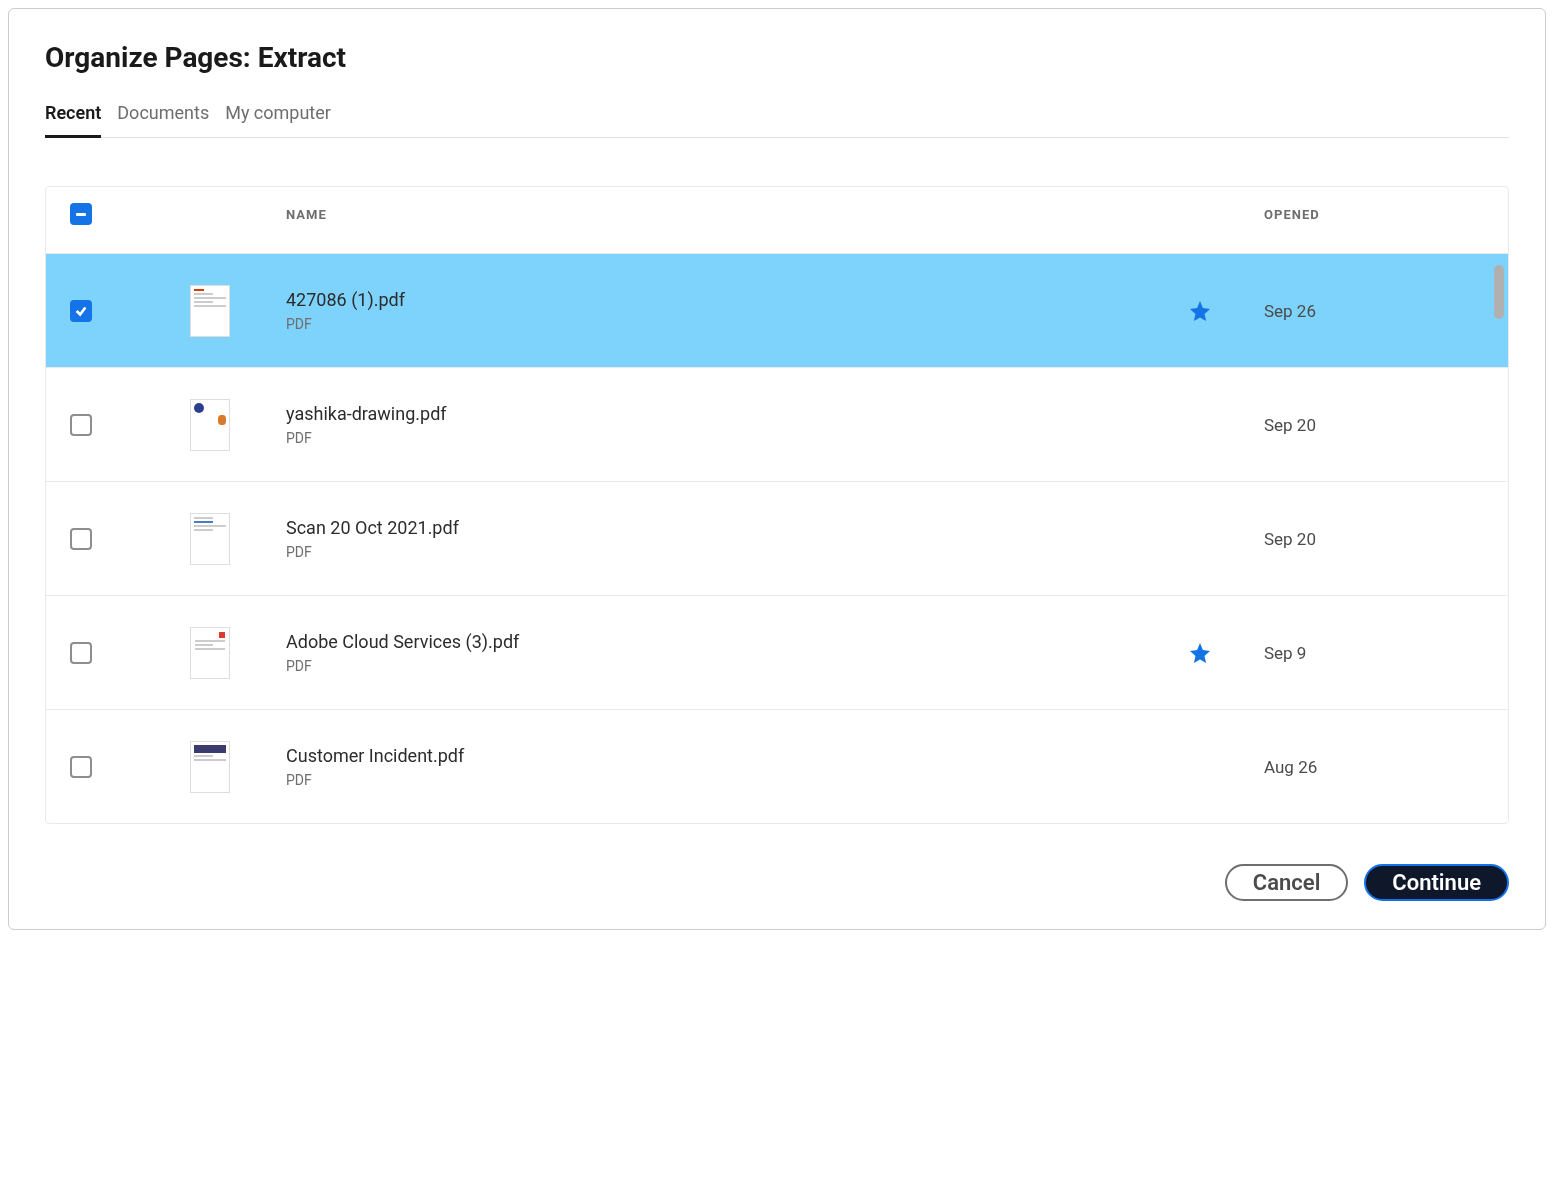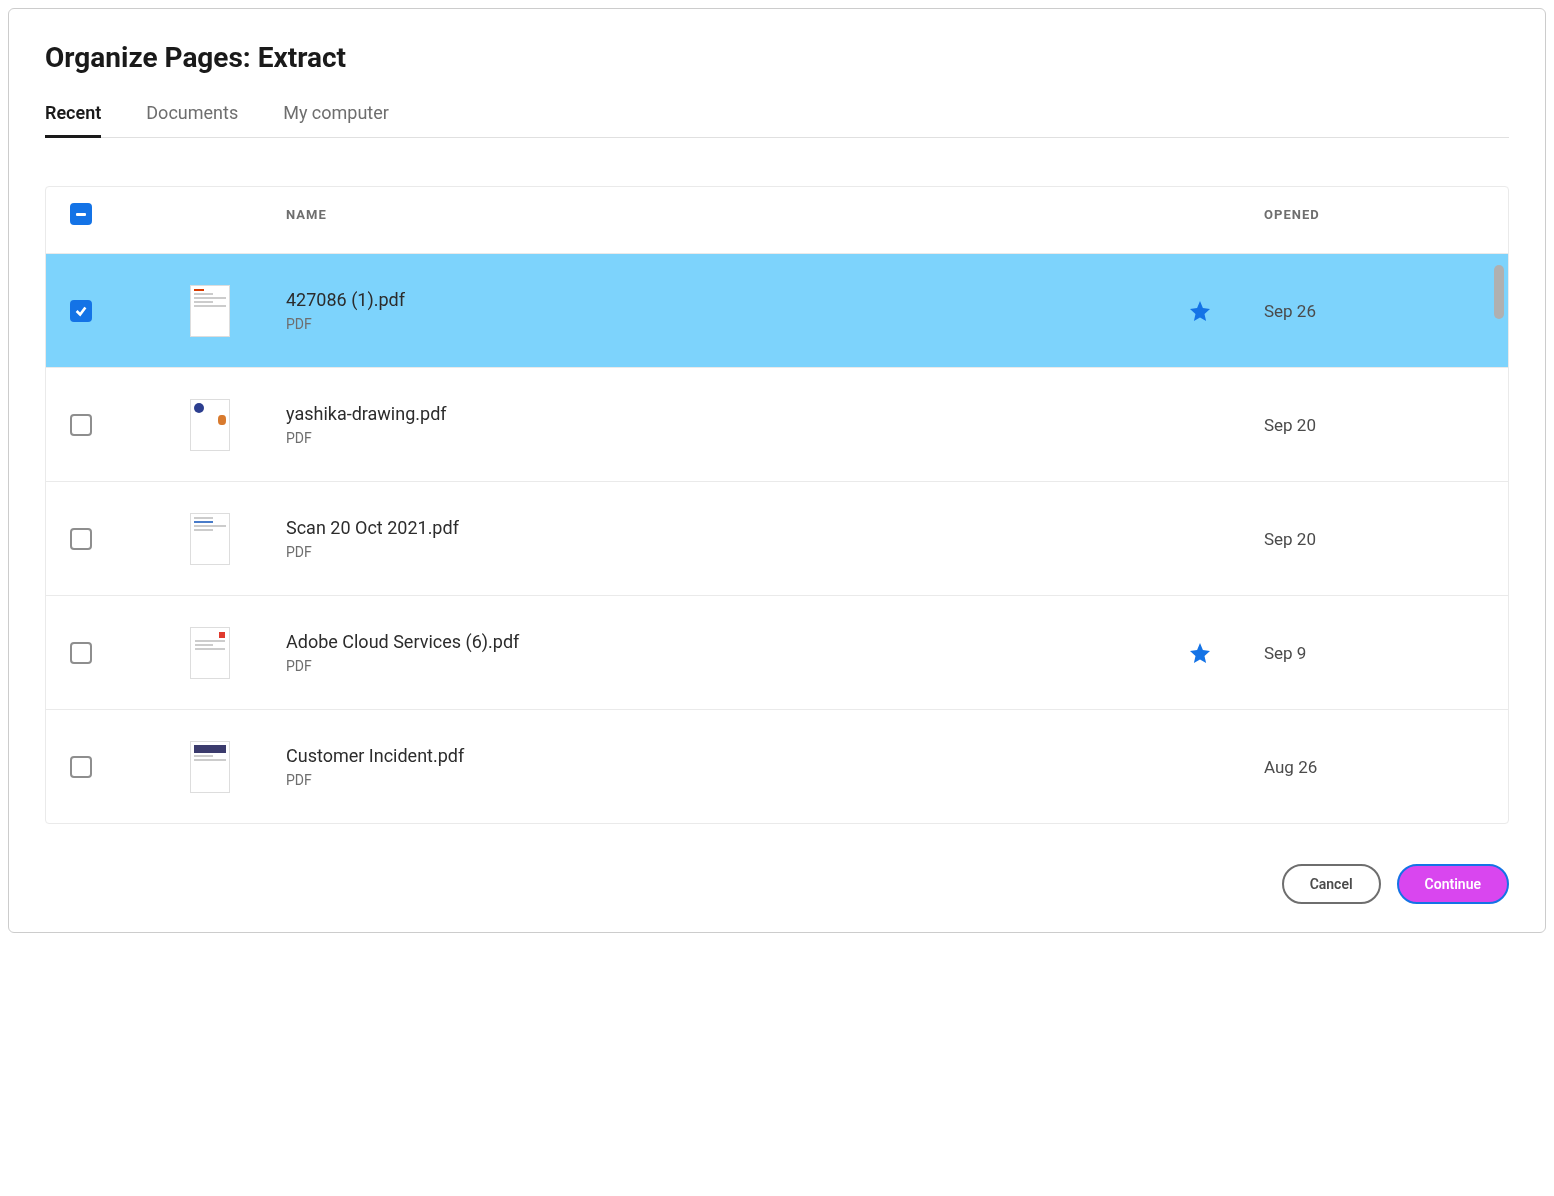--- a/index.html
+++ b/index.html
@@ -22,21 +22,21 @@
       margin: 0 auto;
     }
     .dialog-title {
       font-size: 28px;
       font-weight: 700;
       color: #1a1a1a;
       margin-bottom: 28px;
     }
     .tabs {
       display: flex;
-      gap: 45px;
+      gap: 16px;
       border-bottom: 1px solid #e0e0e0;
       margin-bottom: 0;
     }
     .tab {
       font-size: 18px;
       color: #6e6e6e;
       padding-bottom: 14px;
       cursor: pointer;
       position: relative;
       border: none;
@@ -208,35 +208,35 @@
       background: #b0b0b0;
       border-radius: 5px;
     }
     .dialog-footer {
       display: flex;
       justify-content: flex-end;
       gap: 16px;
       margin-top: 40px;
     }
     .btn {
-      font-size: 14px;
+      font-size: 22px;
       font-weight: 600;
-      padding: 10px 26px;
+      padding: 4px 26px;
       border-radius: 22px;
       cursor: pointer;
       font-family: inherit;
       border: 2px solid transparent;
     }
     .btn-secondary {
       background: #fff;
       border-color: #6e6e6e;
       color: #4b4b4b;
     }
     .btn-primary {
-      background: #d946ef;
+      background: #0f172a;
       color: #fff;
       border-color: #1473e6;
     }
   </style>
 </head>
 <body>
 
 <div class="dialog">
   <h1 class="dialog-title">Organize Pages: Extract</h1>
 
@@ -333,21 +333,21 @@
         </div>
         <div class="col-thumb">
           <div class="thumb thumb-cloud">
             <div class="corner"></div>
               <div class="bar"></div>
               <div class="bar short"></div>
               <div class="bar"></div>
           </div>
         </div>
         <div class="col-name">
-          <div class="file-name">Adobe Cloud Services (6).pdf</div>
+          <div class="file-name">Adobe Cloud Services (3).pdf</div>
           <div class="file-type">PDF</div>
         </div>
         <div class="col-star">
           <svg class="star-icon" viewBox="0 0 24 24">
               <path d="M12 2l2.9 6.9L22 10l-5.5 5 1.6 7L12 18.5 5.9 22l1.6-7L2 10l7.1-1.1z"></path>
             </svg>
         </div>
         <div class="col-opened opened-date">Sep 9</div>
       </div>
 

